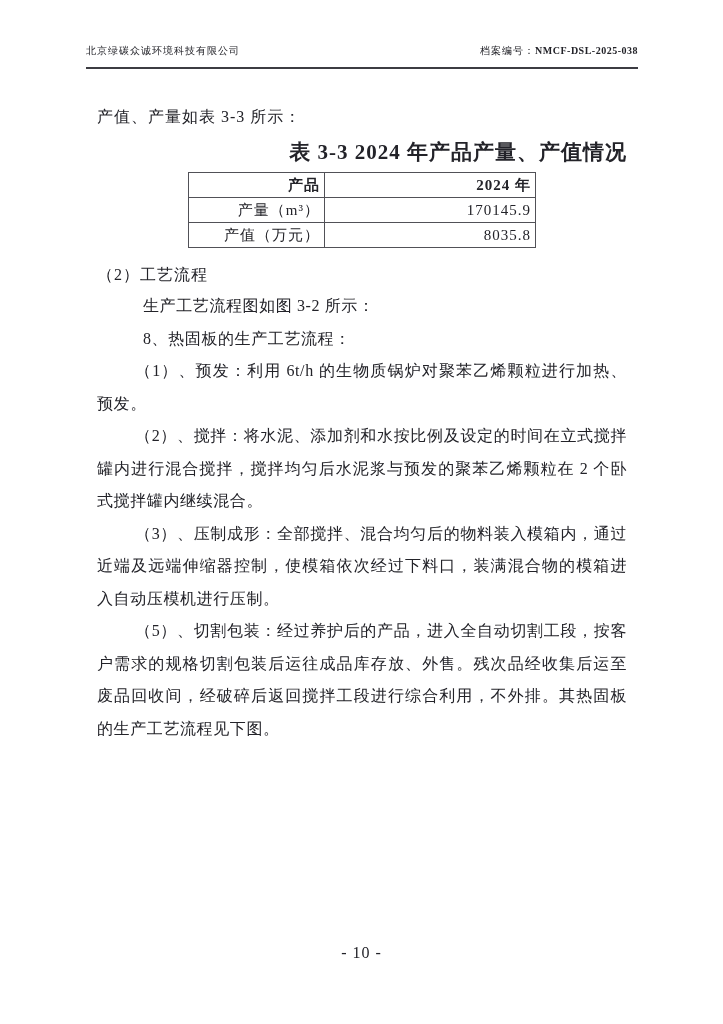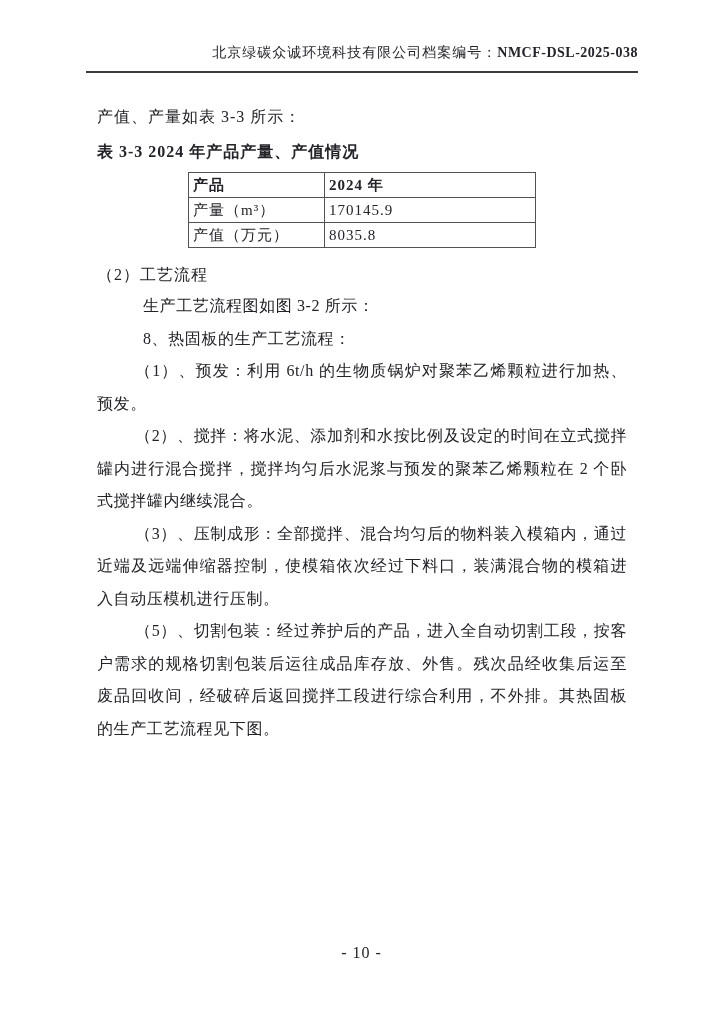--- a/index.html
+++ b/index.html
@@ -3,42 +3,42 @@
 <meta charset="utf-8">
 <style>
   html,body{margin:0;padding:0;}
   body{
     width:723px;height:1024px;background:#ffffff;position:relative;overflow:hidden;
     font-family:"Liberation Serif","DejaVu Serif",serif;
     color:#232329;
   }
   .page-header{
     position:absolute;left:86px;top:44px;width:552px;
-    display:flex;justify-content:flex-end;align-items:flex-end;
+    display:flex;justify-content:space-between;align-items:flex-end;
     padding-bottom:9px;border-bottom:2px solid #3c3c42;
-    font-size:14px;letter-spacing:1px;
+    font-size:10px;letter-spacing:1px;
   }
   .archive{white-space:nowrap;}
   .archive .num{font-weight:bold;letter-spacing:0.5px;}
   .doc-body{
     position:absolute;left:97px;top:92px;width:530px;
     font-size:16px;
   }
   p{margin:0;}
   .intro-line{line-height:26px;letter-spacing:1px;margin-top:12px;}
   .table-title{
-    margin-top:10px;text-align:left;font-weight:bold;
-    font-size:16px;line-height:24px;letter-spacing:1px;
+    margin-top:10px;text-align:right;font-weight:bold;
+    font-size:21px;line-height:24px;letter-spacing:1px;
   }
   table.data-table{
     margin:8px auto 0 auto;border-collapse:collapse;width:348px;
     font-size:15px;
   }
   table.data-table td{
-    border:1px solid #515157;text-align:left;height:24px;
+    border:1px solid #515157;text-align:right;height:24px;
     padding:0 4px;letter-spacing:1px;
   }
   td.c1{width:133px;}
   td.c2{width:213px;font-family:Liberation Serif, serif;}
   .th{font-weight:bold;}
   .flow{margin-top:12px;line-height:32.5px;text-align:justify;letter-spacing:0.6px;}
   .flow p{text-align:justify;text-align-last:left;}
   .section-heading{line-height:30px;letter-spacing:1px;}
   .indent1{text-indent:46px;}
   .step{text-indent:38px;margin-top:0;}

